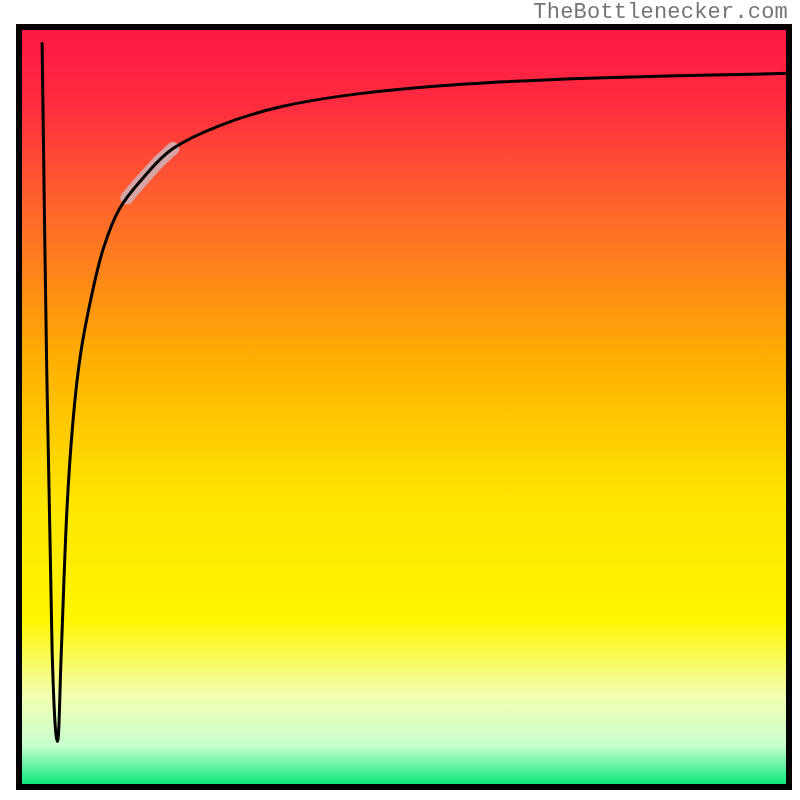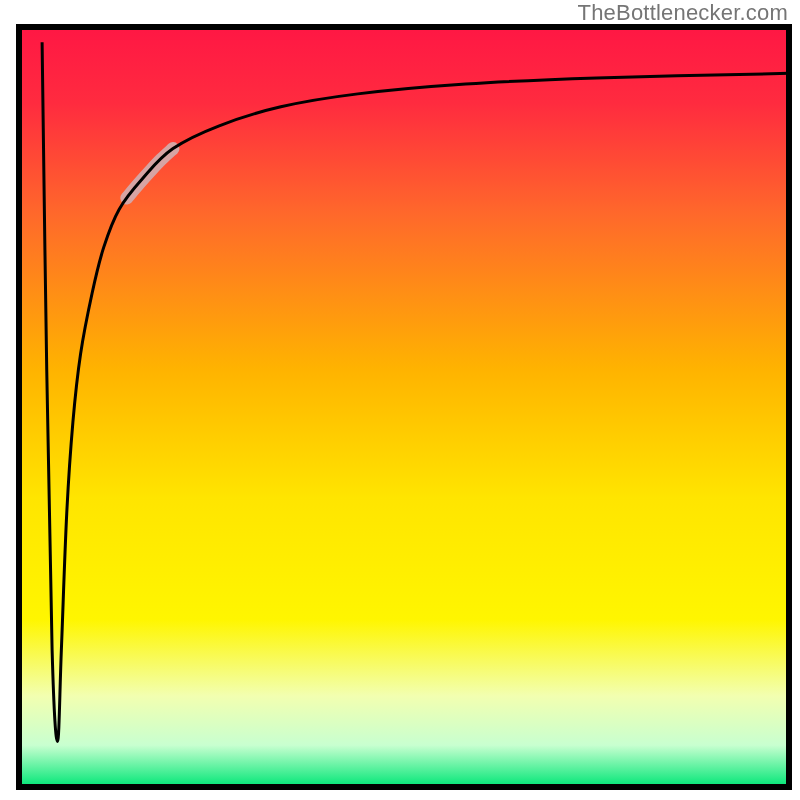--- a/index.html
+++ b/index.html
@@ -12,21 +12,21 @@
   }
   .stage {
     position: relative;
     width: 800px;
     height: 800px;
   }
   .source-label {
     position: absolute;
     top: 0;
     right: 12px;
-    font-family: Liberation Sans, sans-serif;
+    font-family: Liberation Mono, monospace;
     font-size: 22px;
     color: #757575;
     letter-spacing: 0.2px;
     user-select: none;
   }
   svg.chart {
     position: absolute;
     left: 0;
     top: 0;
     width: 800px;

